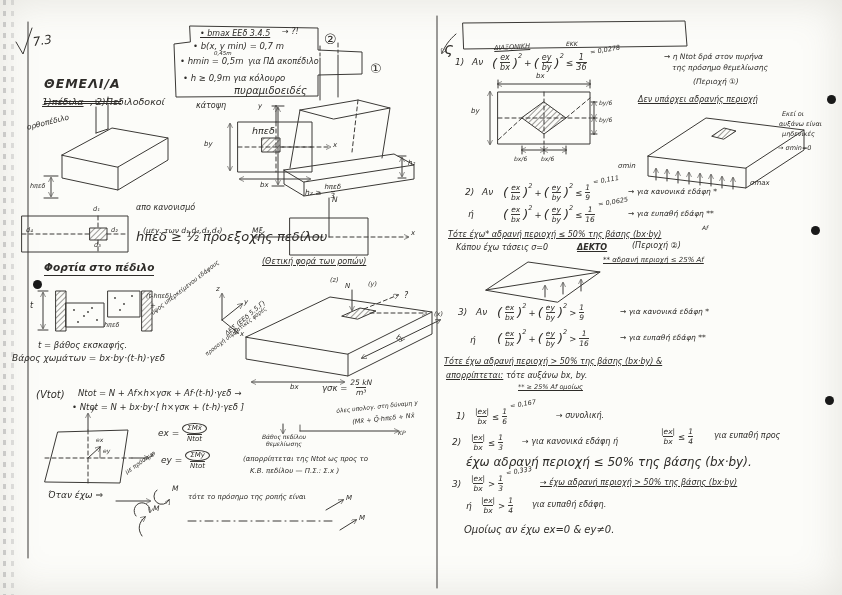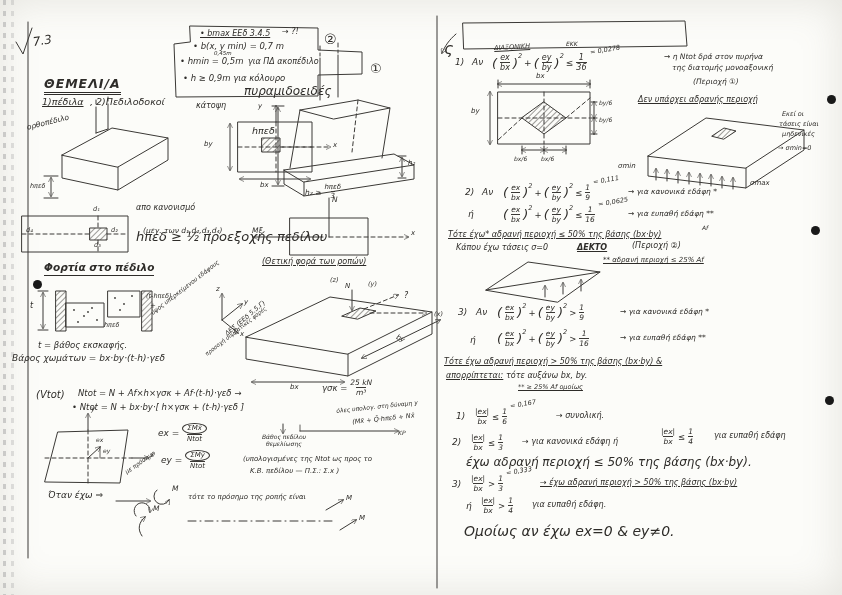--- a/index.html
+++ b/index.html
@@ -1,21 +1,21 @@
 <!DOCTYPE html>
 <html><head>
 <meta charset="utf-8">
 <style>
   html,body{margin:0;padding:0;background:#8f8f8f;}
   .sheet{position:relative;width:842px;height:595px;background:#fcfcf9;overflow:hidden;
          font-family:"DejaVu Sans",sans-serif;color:#2e2c29;
          box-shadow:inset 0 0 40px rgba(120,115,100,.18);}
   .t{position:absolute;white-space:nowrap;font-style:italic;color:#2e2c29;transform-origin:left top;line-height:1.1;}
   .u{text-decoration:underline;}
-  .dbl{border-bottom:3px double #2e2c29;padding-bottom:1px;}
+  .dbl{border-bottom:3px double #2e2c29;padding-bottom:10px;}
   .hline{border-bottom:1.5px solid #2e2c29;padding-bottom:1px;}
   .eq{position:absolute;display:flex;align-items:center;gap:2px;font-style:italic;white-space:nowrap;color:#2e2c29;}
   .fr{display:inline-flex;flex-direction:column;align-items:center;line-height:1;margin:0 1px;}
   .fr .dd{border-top:1px solid #3b3936;padding-top:1px;}
   .pr{font-size:13px;}
   .sqx{font-size:6.5px;align-self:flex-start;margin:-2px 0 0 -2px;}
   .exp{font-size:6.5px;align-self:flex-start;transform:translateY(-8px) rotate(-10deg);}
   .circ-n{border:1px solid #3b3936;border-radius:50%;padding:1px 4px;}
   .hole{position:absolute;background:#191919;border-radius:50%;width:9px;height:9px;}
   .perf{position:absolute;top:0;width:3px;height:595px;opacity:.55;
@@ -237,21 +237,21 @@
   <span class="t" style="left:324px;top:32px;font-size:14px;font-style:normal">②</span>
   <span class="t" style="left:370px;top:62px;font-size:13px;font-style:normal">①</span>
 
   <span class="t u" style="left:200px;top:30px;font-size:8px">• bmax ΕΕδ 3.4.5</span>
   <span class="t" style="left:282px;top:28px;font-size:8px">→ ?!</span>
   <span class="t" style="left:193px;top:42px;font-size:8.5px">• b(x, y min) = 0,7 m</span>
   <span class="t" style="left:180px;top:57px;font-size:8.5px">• hmin = 0,5m</span>
   <span class="t" style="left:214px;top:50px;font-size:5.5px">0,45m</span>
   <span class="t" style="left:248px;top:58px;font-size:8px">για ΠΔ ακοπέδιλο</span>
   <span class="t" style="left:183px;top:74px;font-size:8.5px">• h ≥ 0,9m για κόλουρο</span>
-  <span class="t" style="left:244px;top:85px;font-size:12px">πυραμιδοειδές</span>
+  <span class="t" style="left:234px;top:85px;font-size:10px">πυραμιδοειδές</span>
 
   <span class="t dbl" style="left:44px;top:77px;font-size:12.5px;font-weight:bold;letter-spacing:1px">ΘΕΜΕΛΙ/Α</span>
   <span class="t u" style="left:42px;top:97px;font-size:9.5px">1)πέδιλα</span>
   <span class="t" style="left:90px;top:97px;font-size:9.5px">, 2)Πεδιλοδοκοί</span>
 
   <span class="t" style="left:26px;top:124px;font-size:7.5px;transform:rotate(-14deg)">ορθοπέδιλο</span>
   <span class="t" style="left:30px;top:183px;font-size:6.5px">hπεδ</span>
 
   <span class="t" style="left:196px;top:102px;font-size:8px">κάτοψη</span>
   <span class="t" style="left:258px;top:103px;font-size:7px">y</span>
@@ -331,21 +331,21 @@
   <span class="eq" style="left:161px;top:450px;font-size:9px">
     <span>ey =</span>
     <span class="fr" style="font-size:7px">
         <span class="circ-n">ΣMȳ</span>
         <span class="dd">Ntot</span>
       </span>
   </span>
 
   <span class="t" style="left:262px;top:434px;font-size:6px">Βάθος πεδίλου</span>
   <span class="t" style="left:266px;top:441px;font-size:6px">θεμελίωσης</span>
-  <span class="t" style="left:243px;top:456px;font-size:7px">(υπολογισμένες της Ntot ως προς το</span>
+  <span class="t" style="left:243px;top:456px;font-size:7px">(απορρίπτεται της Ntot ως προς το</span>
   <span class="t" style="left:250px;top:468px;font-size:7px">Κ.Β. πεδίλου — Π.Σ.: Σ.x )</span>
   <span class="t" style="left:124px;top:470px;font-size:6px;transform:rotate(-35deg)">με πρόσημο</span>
 
   <span class="t" style="left:91px;top:406px;font-size:7px">y</span>
   <span class="t" style="left:150px;top:452px;font-size:7px">x</span>
   <span class="t" style="left:96px;top:437px;font-size:6px">ex</span>
   <span class="t" style="left:103px;top:448px;font-size:6px">ey</span>
 
   <span class="t" style="left:48px;top:491px;font-size:9px">Όταν έχω ⇒</span>
   <span class="t" style="left:172px;top:485px;font-size:7.5px">M</span>
@@ -377,35 +377,35 @@
     <span class="pr">)</span>
       <span class="sqx">2</span>
     <span>≤</span>
     <span class="fr" style="font-size:8px">
         <span>1</span>
         <span class="dd">36</span>
       </span>
     <span class="exp">= 0,0278</span>
   </span>
   <span class="t" style="left:664px;top:53px;font-size:7.5px">→ η Ntot δρά στον πυρήνα</span>
-  <span class="t" style="left:672px;top:64px;font-size:7.5px">της διατομής μονοαξονική</span>
+  <span class="t" style="left:672px;top:64px;font-size:7.5px">της πρόσημο θεμελίωσης</span>
   <span class="t" style="left:693px;top:78px;font-size:7.5px">(Περιοχή ①)</span>
   <span class="t u" style="left:638px;top:96px;font-size:8px">Δεν υπάρχει αδρανής περιοχή</span>
 
   <span class="t" style="left:536px;top:73px;font-size:7px">bx</span>
   <span class="t" style="left:471px;top:108px;font-size:7px">by</span>
   <span class="t" style="left:599px;top:100px;font-size:6px">by/6</span>
   <span class="t" style="left:599px;top:117px;font-size:6px">by/6</span>
   <span class="t" style="left:514px;top:156px;font-size:6px">bx/6</span>
   <span class="t" style="left:541px;top:156px;font-size:6px">bx/6</span>
 
   <span class="t" style="left:618px;top:163px;font-size:7px">σmin</span>
   <span class="t" style="left:750px;top:180px;font-size:7px">σmax</span>
   <span class="t" style="left:782px;top:111px;font-size:6.5px">Εκεί οι</span>
-  <span class="t" style="left:779px;top:121px;font-size:6.5px">τάσεις είναι</span>
+  <span class="t" style="left:779px;top:121px;font-size:6.5px">αυξάνω είναι</span>
   <span class="t" style="left:782px;top:131px;font-size:6.5px">μηδενικές</span>
   <span class="t" style="left:778px;top:145px;font-size:6.5px">→ σmin=0</span>
 
   <span class="t" style="left:465px;top:188px;font-size:9px">2)</span>
   <span class="t" style="left:482px;top:188px;font-size:9px">Αν</span>
   <span class="eq" style="left:503px;top:184px;font-size:8.5px">
     <span class="pr">(</span>
     <span class="fr" style="font-size:7.5px">
         <span>ex</span>
         <span class="dd">bx</span>
@@ -547,21 +547,21 @@
     <span class="fr" style="font-size:7.5px">
         <span>|ex|</span>
         <span class="dd">bx</span>
       </span>
     <span>≤</span>
     <span class="fr" style="font-size:7.5px">
         <span>1</span>
         <span class="dd">4</span>
       </span>
   </span>
-  <span class="t" style="left:714px;top:432px;font-size:8px">για ευπαθή εδάφη</span>
+  <span class="t" style="left:714px;top:432px;font-size:8px">για ευπαθή προς</span>
   <span class="t" style="left:466px;top:456px;font-size:12px">έχω αδρανή περιοχή ≤ 50% της βάσης (bx·by).</span>
 
   <span class="t" style="left:452px;top:480px;font-size:9px">3)</span>
   <span class="eq" style="left:470px;top:475px;font-size:8.5px">
     <span class="fr" style="font-size:7.5px">
         <span>|ex|</span>
         <span class="dd">bx</span>
       </span>
     <span>&gt;</span>
     <span class="fr" style="font-size:7.5px">
@@ -577,19 +577,19 @@
         <span>|ex|</span>
         <span class="dd">bx</span>
       </span>
     <span>&gt;</span>
     <span class="fr" style="font-size:7.5px">
         <span>1</span>
         <span class="dd">4</span>
       </span>
   </span>
   <span class="t" style="left:532px;top:501px;font-size:8px">για ευπαθή εδάφη.</span>
-  <span class="t" style="left:464px;top:524px;font-size:14px">Ομοίως αν έχω ex=0 &amp; ey≠0.</span>
+  <span class="t" style="left:464px;top:524px;font-size:10px">Ομοίως αν έχω ex=0 &amp; ey≠0.</span>
 
   <div class="hole" style="left:33px;top:280px"></div>
   <div class="hole" style="left:827px;top:95px"></div>
   <div class="hole" style="left:811px;top:226px"></div>
   <div class="hole" style="left:825px;top:396px"></div>
 </div>
 
 </body></html>

